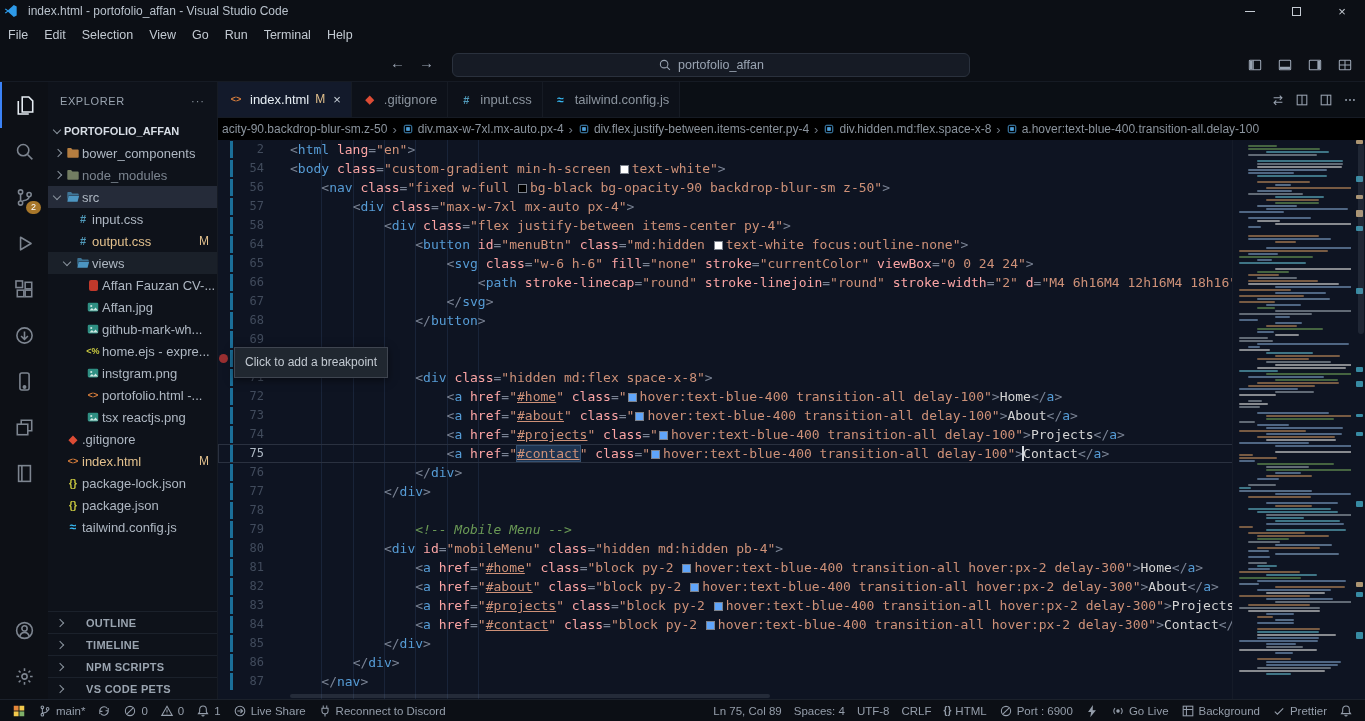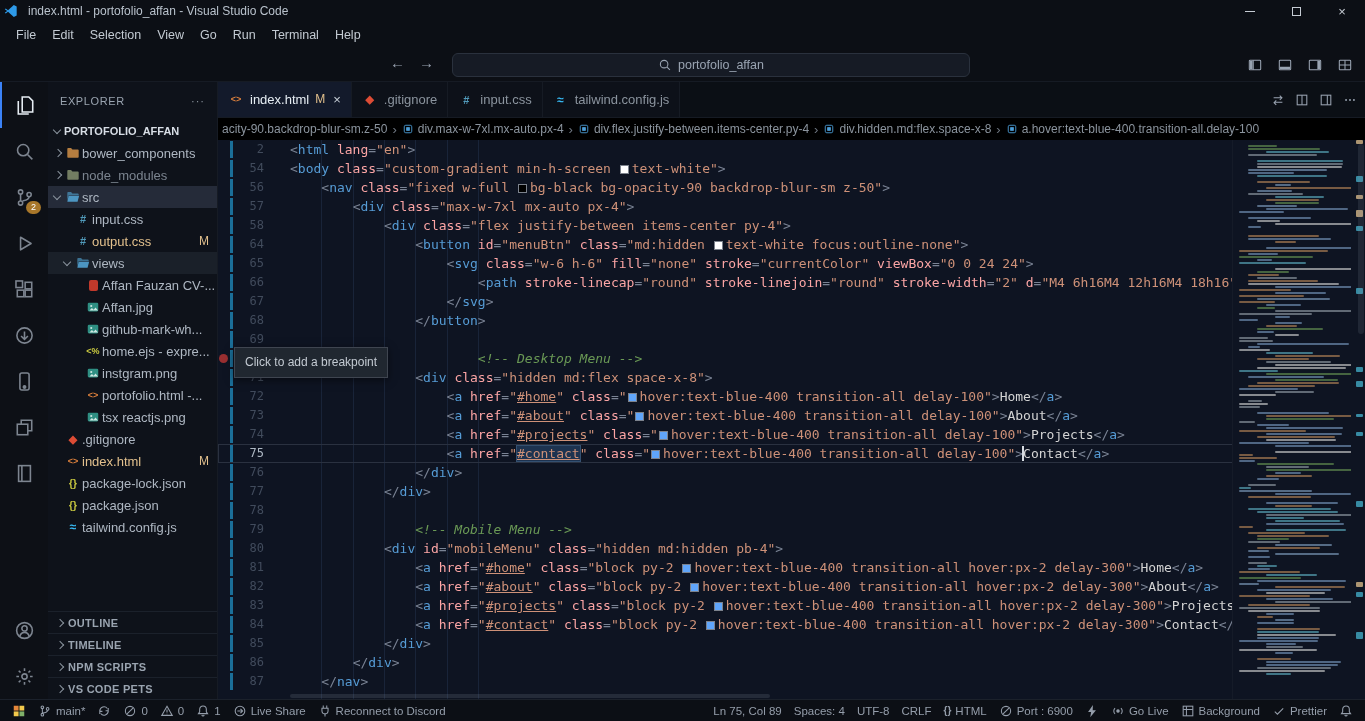--- a/index.html
+++ b/index.html
@@ -10,21 +10,21 @@
   
   .titlebar { height:22px; background:#0c0f15; display:flex; align-items:center; flex:0 0 auto; }
   .vscode-logo { width:22px; display:flex; justify-content:center; }
   .titlebar .title { font-size:12px; color:#b9c2cc; margin-left:6px; }
   .win-controls { margin-left:auto; display:flex; height:100%; }
   .win-btn { width:46px; display:flex; align-items:center; justify-content:center; color:#c6ccd4; font-size:13px; }
   .win-btn .minline { width:10px; height:1px; background:#c6ccd4; display:inline-block; }
   .win-btn .maxbox { width:9px; height:9px; border:1px solid #c6ccd4; display:inline-block; }
 
   
-  .menubar { height:26px; display:flex; align-items:center; padding-left:8px; background:#0c0f15; flex:0 0 auto; }
+  .menubar { height:26px; display:flex; align-items:center; padding-left:0; background:#0c0f15; flex:0 0 auto; }
   .menu-item { font-size:12.5px; color:#c3cad2; padding:3px 8px; border-radius:4px; }
 
   
   .commandbar { height:34px; position:relative; background:#0c0f15; border-bottom:1px solid #161b24; flex:0 0 auto; }
   .nav-arrows { position:absolute; left:390px; top:6px; display:flex; gap:14px; color:#9aa4b2; font-size:15px; }
   .nav-arrows span { cursor:default; }
   .searchbox { position:absolute; left:452px; top:5px; width:518px; height:24px; background:#161b25;
     border:1px solid #2a313d; border-radius:6px; display:flex; align-items:center; justify-content:center;
     gap:6px; color:#9aa4b2; font-size:12.5px; }
   .layout-icons { position:absolute; right:8px; top:5px; display:flex; gap:6px; color:#9aa4b2; }
@@ -55,21 +55,21 @@
   .trow .lbl.dim { color:#7b848f; }
   .trow .mbadge { margin-left:auto; padding-right:8px; color:#e2c08d; font-size:12px; }
   .chev { width:12px; height:12px; position:relative; flex:0 0 12px; }
   .chev.closed::before { content:''; position:absolute; top:3px; left:3px; width:5px; height:5px;
     border-right:1.2px solid #8b949e; border-bottom:1.2px solid #8b949e; transform:rotate(-45deg); }
   .chev.open::before { content:''; position:absolute; top:2px; left:2px; width:5px; height:5px;
     border-right:1.2px solid #8b949e; border-bottom:1.2px solid #8b949e; transform:rotate(45deg); }
   .ficon { width:18px; flex:0 0 18px; display:flex; align-items:center; justify-content:center; font-size:10px; }
   .ficon svg { width:14px; height:14px; }
   .sb-panels { margin-top:auto; }
-  .sb-panel { height:22px; display:flex; align-items:center; gap:2px; padding-left:6px; font-size:11px; font-weight:700;
+  .sb-panel { height:22px; display:flex; align-items:center; gap:20px; padding-left:6px; font-size:11px; font-weight:700;
     letter-spacing:.3px; color:#9aa4b0; border-top:1px solid #1b212b; }
 
   
   .editor { flex:1; display:flex; flex-direction:column; min-width:0; background:#0e1422; }
   .tabbar { height:36px; background:#0b0f15; display:flex; border-bottom:1px solid #161b24; position:relative; flex:0 0 auto; }
   .tab { display:flex; align-items:center; gap:6px; padding:0 10px; font-size:13px; color:#8b949e;
     background:#0d1119; border-right:1px solid #161b24; }
   .tab.active { background:#131a2b; color:#e6edf3; border-bottom:1px solid #131a2b; }
   .tab .tmod { color:#e2c08d; font-size:12px; }
   .tab .tclose { color:#c9d1d9; margin-left:2px; font-size:13px; }
@@ -670,21 +670,20 @@
                 <span class="lnum">69</span>
               </span>
               <span class="ctext"></span>
             </div>
             <div class="crow">
               <span class="gut">
                 <span class="gitbar"></span>
                 <span class="bpdot"></span>
                 <span class="lnum">70</span>
               </span>
-              <span class="ctext"><span class="tk-x">                        </span><span class="tk-c">&lt;!-- Desktop Menu --&gt;</span></span>
             </div>
             <div class="crow">
               <span class="gut">
                 <span class="gitbar"></span>
                 <span class="lnum">71</span>
               </span>
               <span class="ctext"><span class="tk-x">                </span><span class="tk-p">&lt;</span><span class="tk-t">div</span><span class="tk-x"> </span><span class="tk-a">class</span><span class="tk-p">=</span><span class="tk-s">"hidden md:flex space-x-8"</span><span class="tk-p">&gt;</span></span>
             </div>
             <div class="crow">
               <span class="gut">

